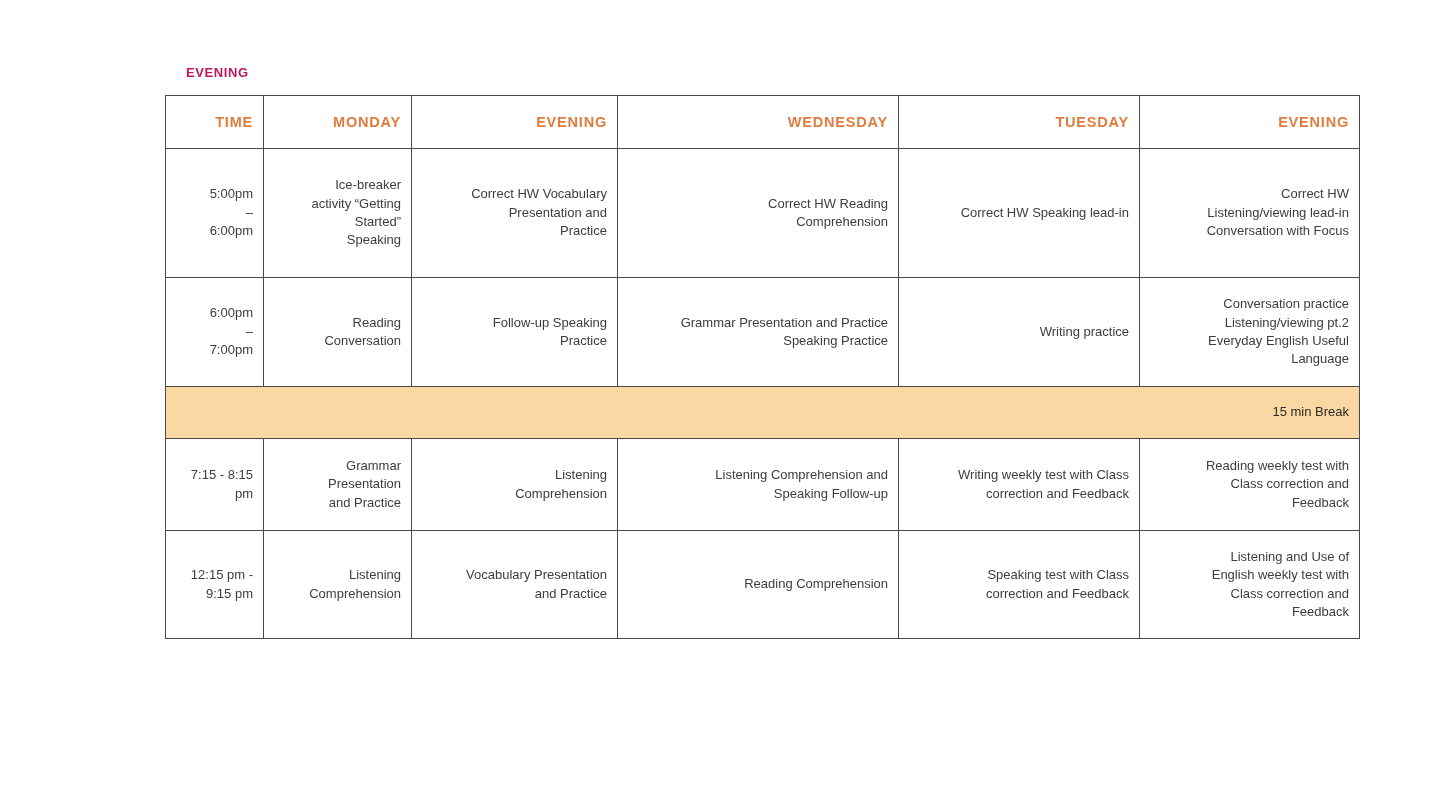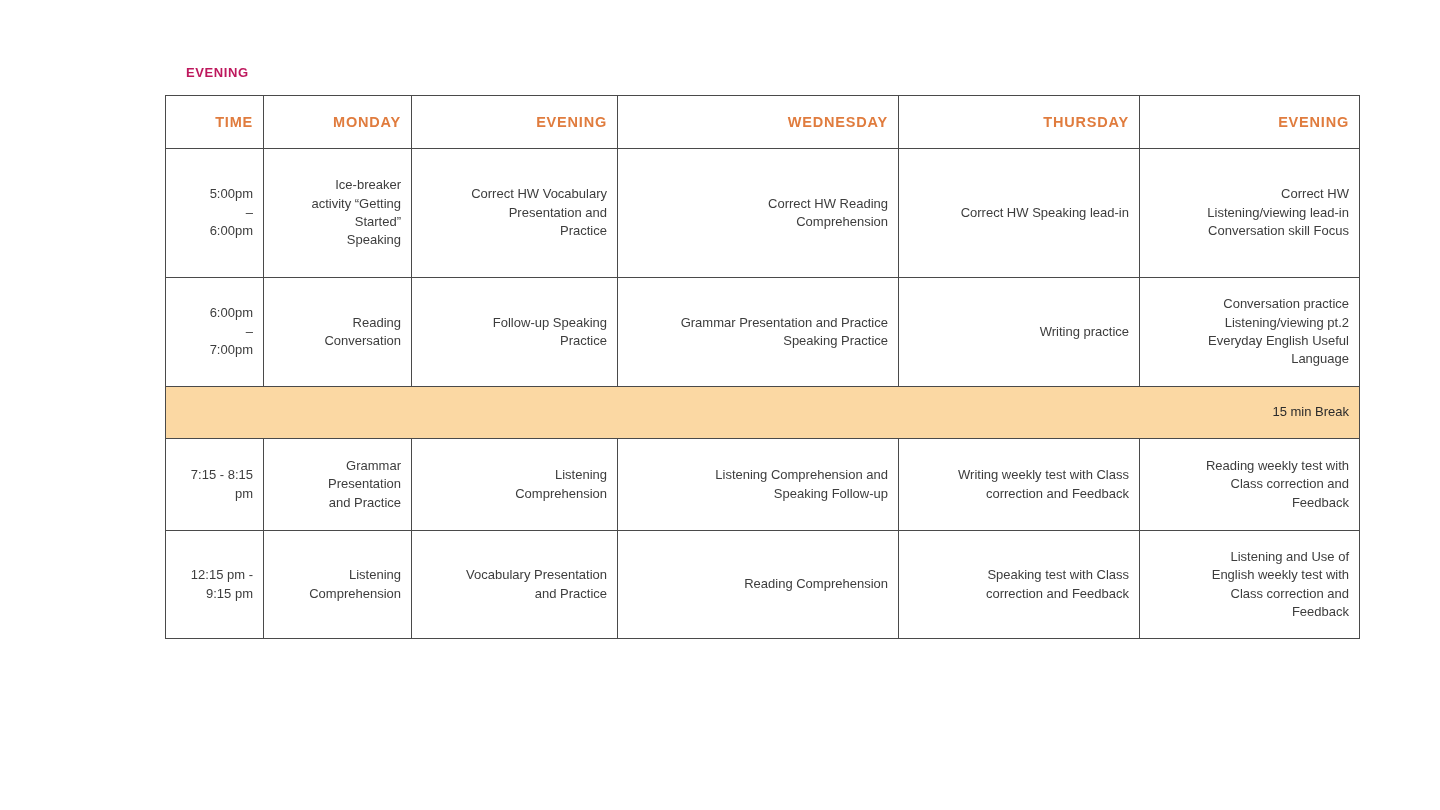--- a/index.html
+++ b/index.html
@@ -82,42 +82,42 @@
       <col class="c-wed">
         <col class="c-thu">
         <col class="c-fri">
     </colgroup>
     <thead>
       <tr>
         <th>TIME</th>
         <th>MONDAY</th>
         <th>EVENING</th>
         <th>WEDNESDAY</th>
-        <th>THURSDAY</th>
+        <th>TUESDAY</th>
         <th>EVENING</th>
       </tr>
     </thead>
     <tbody>
       <tr class="row-1">
         <td>5:00pm
 –
 6:00pm</td>
         <td>Ice-breaker
 activity “Getting
 Started”
 Speaking</td>
         <td>Correct HW Vocabulary
 Presentation and
 Practice</td>
         <td>Correct HW Reading
 Comprehension</td>
         <td>Correct HW Speaking lead-in</td>
         <td>Correct HW
 Listening/viewing lead-in
-Conversation skill Focus</td>
+Conversation with Focus</td>
       </tr>
       <tr class="row-2">
         <td>6:00pm
 –
 7:00pm</td>
         <td>Reading
 Conversation</td>
         <td>Follow-up Speaking
 Practice</td>
         <td>Grammar Presentation and Practice

